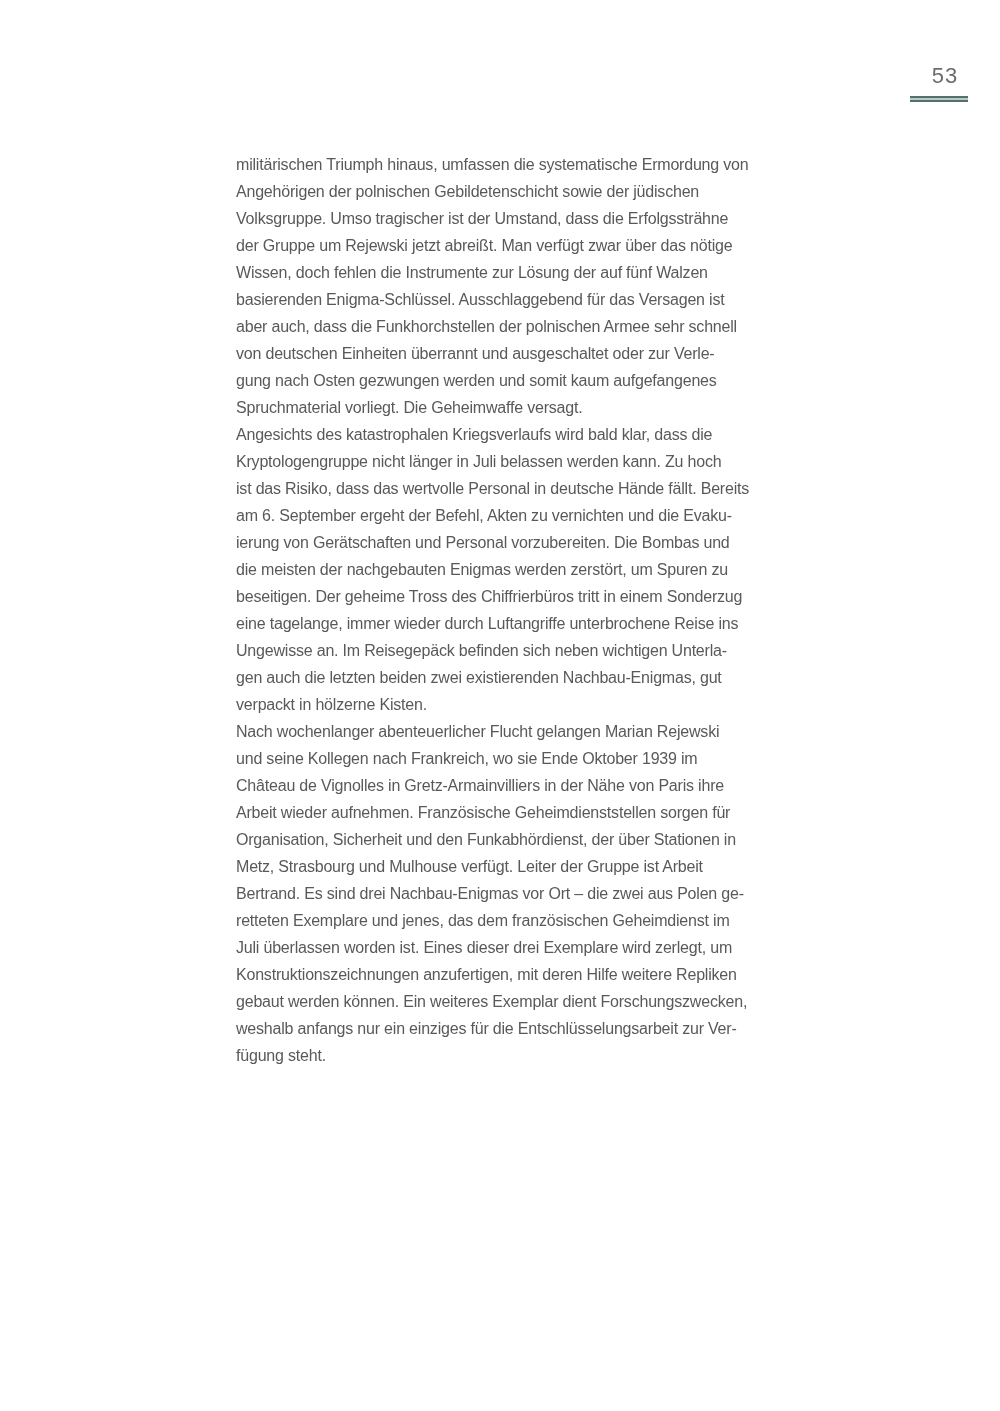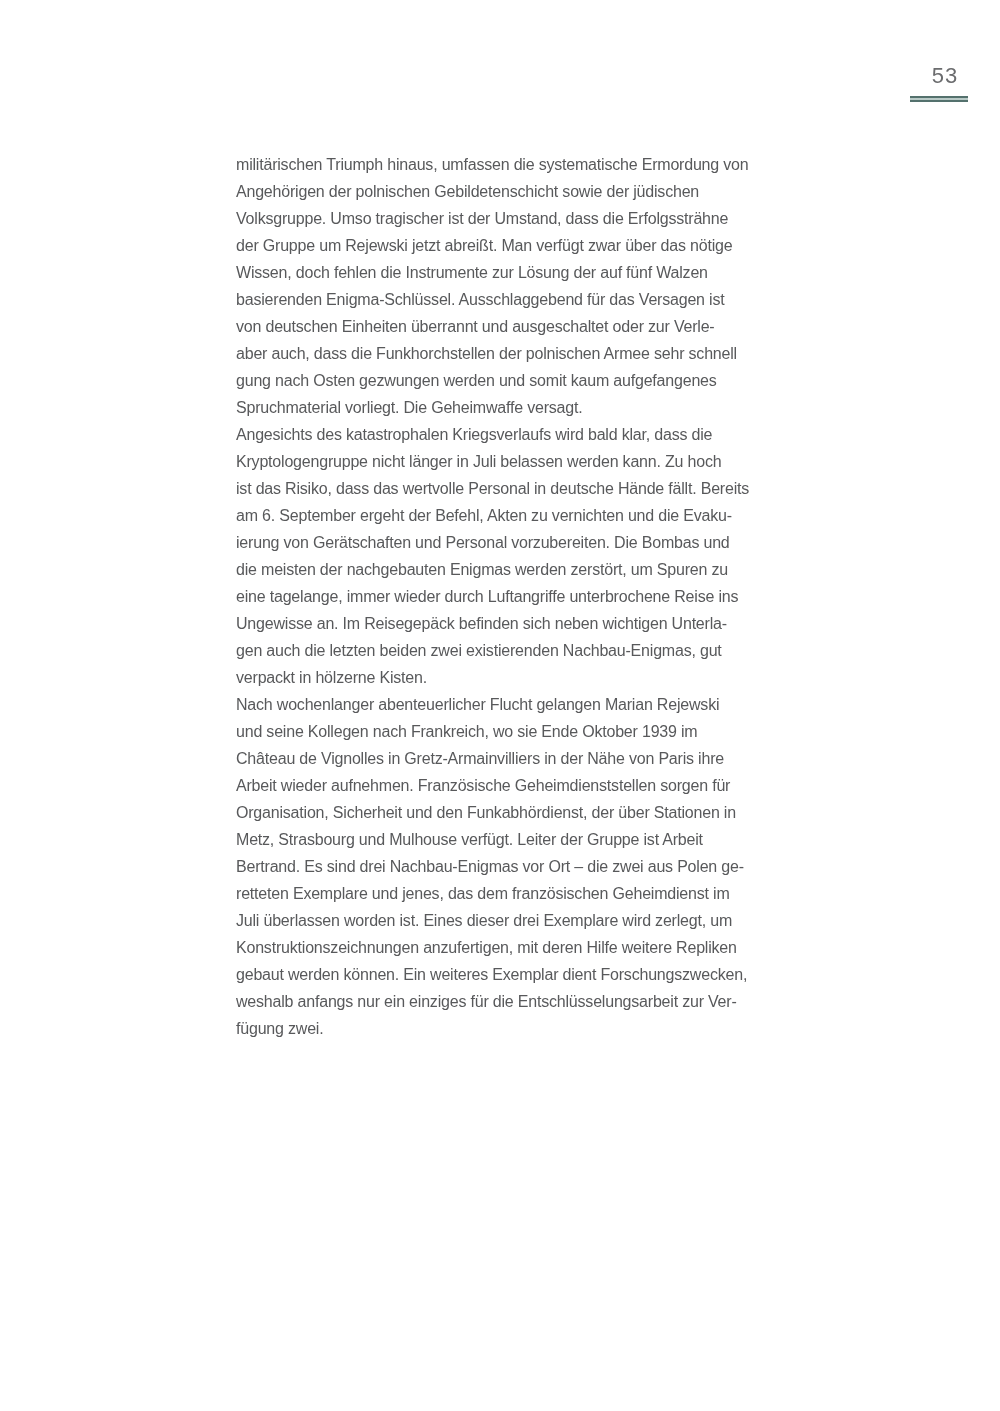--- a/index.html
+++ b/index.html
@@ -69,46 +69,47 @@
   </header>
 
   <main class="body-text" id="body-text">
       <div>
         <div class="line">militärischen Triumph hinaus, umfassen die systematische Ermordung von</div>
         <div class="line">Angehörigen der polnischen Gebildetenschicht sowie der jüdischen</div>
         <div class="line">Volksgruppe. Umso tragischer ist der Umstand, dass die Erfolgssträhne</div>
         <div class="line">der Gruppe um Rejewski jetzt abreißt. Man verfügt zwar über das nötige</div>
         <div class="line">Wissen, doch fehlen die Instrumente zur Lösung der auf fünf Walzen</div>
         <div class="line">basierenden Enigma-Schlüssel. Ausschlaggebend für das Versagen ist</div>
+        <div class="line">aber auch, dass die Funkhorchstellen der polnischen Armee sehr schnell</div>
         <div class="line">von deutschen Einheiten überrannt und ausgeschaltet oder zur Verle-</div>
-        <div class="line">aber auch, dass die Funkhorchstellen der polnischen Armee sehr schnell</div>
         <div class="line">gung nach Osten gezwungen werden und somit kaum aufgefangenes</div>
         <div class="line">Spruchmaterial vorliegt. Die Geheimwaffe versagt.</div>
       </div>
       <div>
         <div class="line">Angesichts des katastrophalen Kriegsverlaufs wird bald klar, dass die</div>
         <div class="line">Kryptologengruppe nicht länger in Juli belassen werden kann. Zu hoch</div>
         <div class="line">ist das Risiko, dass das wertvolle Personal in deutsche Hände fällt. Bereits</div>
         <div class="line">am 6. September ergeht der Befehl, Akten zu vernichten und die Evaku-</div>
         <div class="line">ierung von Gerätschaften und Personal vorzubereiten. Die Bombas und</div>
         <div class="line">die meisten der nachgebauten Enigmas werden zerstört, um Spuren zu</div>
+        <div class="line">beseitigen. Der geheime Tross des Chiffrierbüros tritt in einem Sonderzug</div>
         <div class="line">eine tagelange, immer wieder durch Luftangriffe unterbrochene Reise ins</div>
         <div class="line">Ungewisse an. Im Reisegepäck befinden sich neben wichtigen Unterla-</div>
         <div class="line">gen auch die letzten beiden zwei existierenden Nachbau-Enigmas, gut</div>
         <div class="line">verpackt in hölzerne Kisten.</div>
       </div>
       <div>
         <div class="line">Nach wochenlanger abenteuerlicher Flucht gelangen Marian Rejewski</div>
         <div class="line">und seine Kollegen nach Frankreich, wo sie Ende Oktober 1939 im</div>
         <div class="line">Château de Vignolles in Gretz-Armainvilliers in der Nähe von Paris ihre</div>
         <div class="line">Arbeit wieder aufnehmen. Französische Geheimdienststellen sorgen für</div>
         <div class="line">Organisation, Sicherheit und den Funkabhördienst, der über Stationen in</div>
         <div class="line">Metz, Strasbourg und Mulhouse verfügt. Leiter der Gruppe ist Arbeit</div>
         <div class="line">Bertrand. Es sind drei Nachbau-Enigmas vor Ort – die zwei aus Polen ge-</div>
         <div class="line">retteten Exemplare und jenes, das dem französischen Geheimdienst im</div>
         <div class="line">Juli überlassen worden ist. Eines dieser drei Exemplare wird zerlegt, um</div>
         <div class="line">Konstruktionszeichnungen anzufertigen, mit deren Hilfe weitere Repliken</div>
         <div class="line">gebaut werden können. Ein weiteres Exemplar dient Forschungszwecken,</div>
         <div class="line">weshalb anfangs nur ein einziges für die Entschlüsselungsarbeit zur Ver-</div>
-        <div class="line">fügung zwei.</div>
+        <div class="line">fügung steht.</div>
       </div>
     </main>
 </div>
 
 </body></html>

